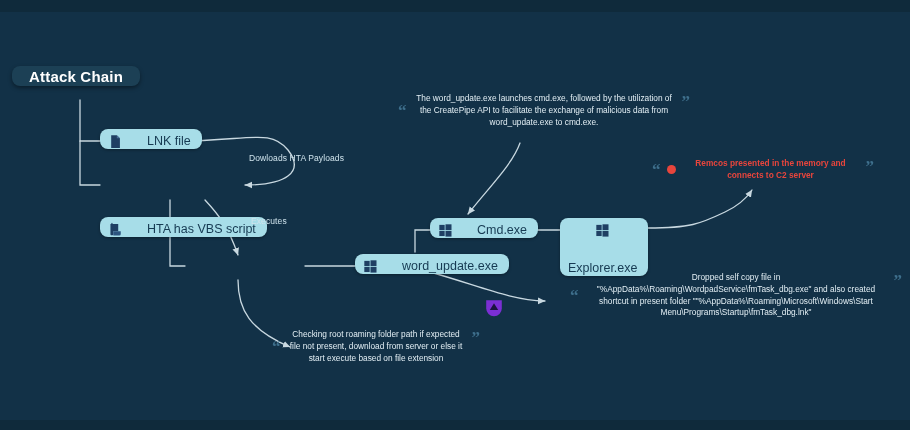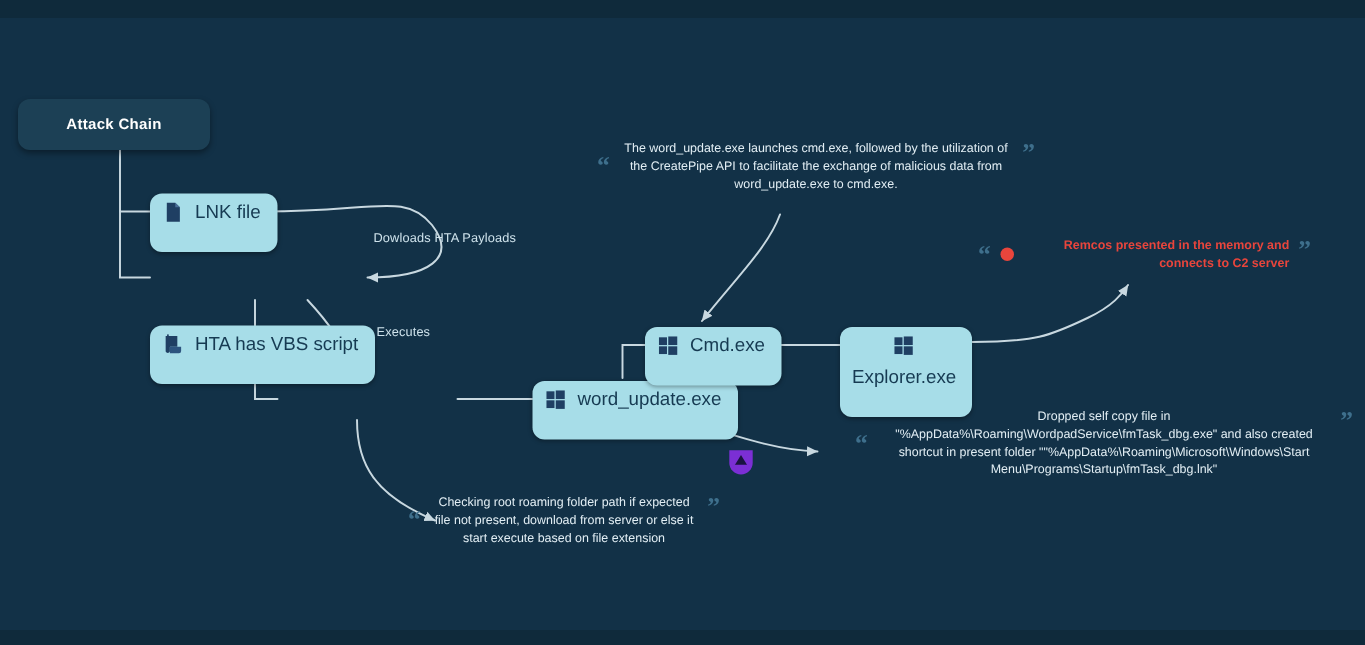--- a/index.html
+++ b/index.html
@@ -35,25 +35,25 @@
   svg#wires {
     position: absolute;
     left: 0; top: 0;
     width: 910px; height: 430px;
     pointer-events: none;
   }
   .node {
     position: absolute;
     display: flex;
     align-items: center;
-    gap: 7px;
+    gap: 24px;
     background: #a7dde8;
     color: #163a52;
     border-radius: 8px;
-    padding: 5px 11px 19px 8px;
+    padding: 5px 11px 0 8px;
     font-size: 12.5px;
     font-weight: 400;
     white-space: nowrap;
     box-shadow: 0 1px 3px rgba(0,0,0,0.35);
     box-sizing: border-box;
   }
   .node .ico {
     display: inline-flex;
     align-items: center;
     justify-content: center;
@@ -61,28 +61,28 @@
     height: 15px;
     flex: 0 0 auto;
   }
   .node .lbl { line-height: 1.1; }
 
   #root-node {
     position: absolute;
     left: 12px;
     top: 66px;
     width: 128px;
-    height: 34px;
+    height: 20px;
     background: #1c4055;
     color: #ffffff;
     border-radius: 8px;
     display: flex;
     align-items: center;
     justify-content: center;
-    font-size: 10px;
+    font-size: 15px;
     font-weight: bold;
     letter-spacing: .2px;
     box-shadow: 0 2px 4px rgba(0,0,0,0.4);
     box-sizing: border-box;
   }
 
   .edge-label {
     position: absolute;
     color: #cfe3ec;
     font-size: 8.5px;
@@ -241,21 +241,21 @@
 
   <div class="note" style="left:398px; top:93px; width:292px;">
     <span class="qm">“</span>
     <span class="txt">The word_update.exe launches cmd.exe, followed by the utilization of the CreatePipe API to facilitate the exchange of malicious data from word_update.exe to cmd.exe.</span>
     <span class="qm close">”</span>
   </div>
 
   <div class="note red" style="left:652px; top:158px; width:222px;">
     <span class="qm">“</span>
     <span class="dot"></span>
-    <span class="txt" style="text-align:right;">Remcos presented in the memory and connects to C2 server</span>
+    <span class="txt" style="text-align:center;">Remcos presented in the memory and connects to C2 server</span>
     <span class="qm close">”</span>
   </div>
 
   <div class="note" style="left:570px; top:272px; width:332px;">
     <span class="qm">“</span>
     <span class="txt">Dropped self copy file in "%AppData%\Roaming\WordpadService\fmTask_dbg.exe" and also created shortcut in present folder ""%AppData%\Roaming\Microsoft\Windows\Start Menu\Programs\Startup\fmTask_dbg.lnk"</span>
     <span class="qm close">”</span>
   </div>
 
   <div class="note" style="left:272px; top:329px; width:208px;">

